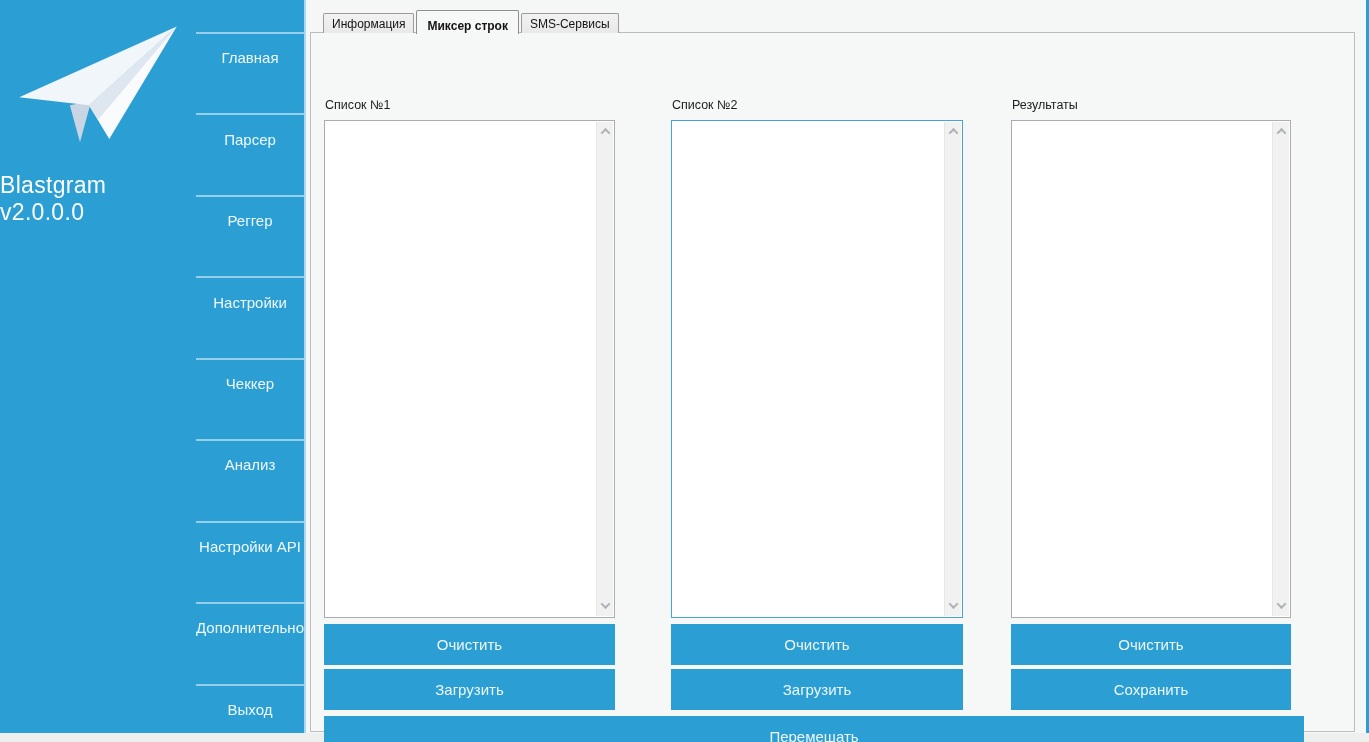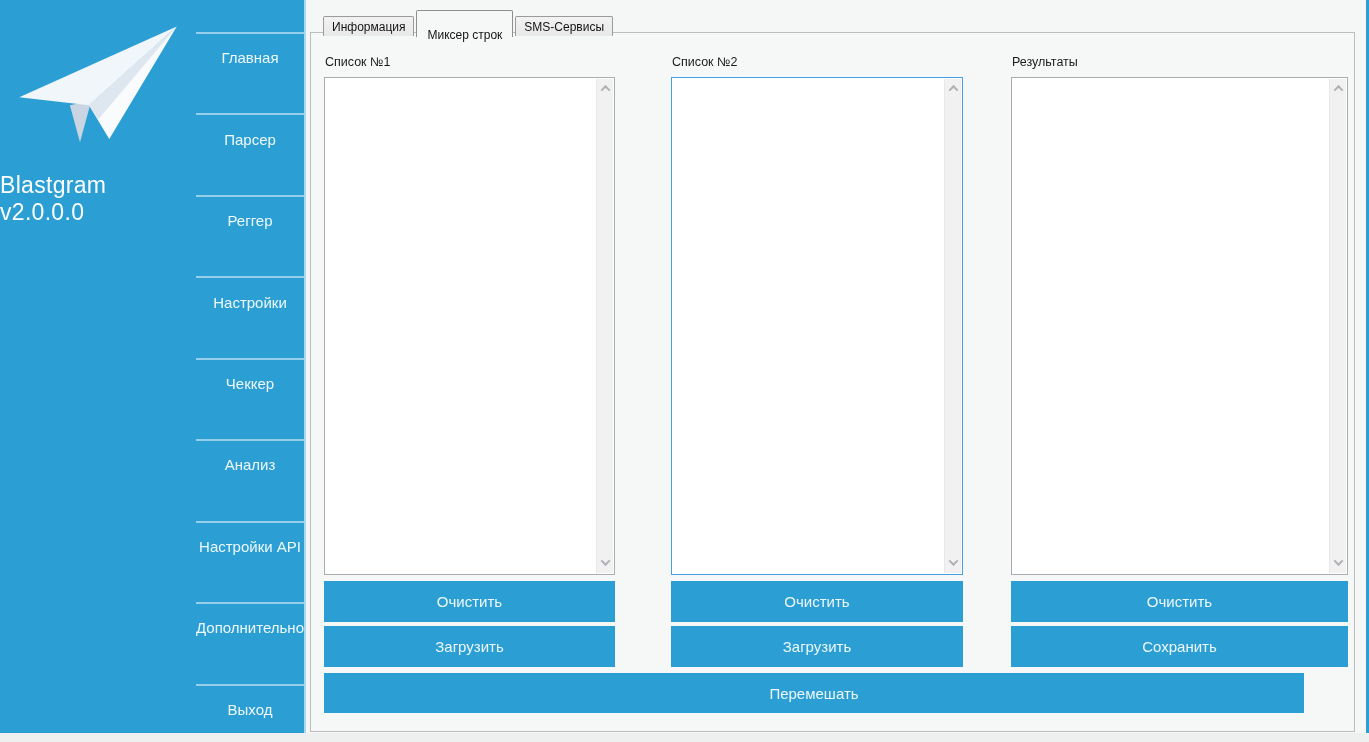--- a/index.html
+++ b/index.html
@@ -72,37 +72,38 @@
     padding: 0 8px;
     height: 20px; line-height: 20px;
     font-size: 12px; color: #141414;
     margin-right: 2px;
     cursor: pointer;
     white-space: nowrap;
   }
   .tab.active {
     background: #f6f7f7;
     height: 24px; line-height: 23px;
-    padding: 13px 10px;
+    padding: 4px 10px;
     margin-bottom: -1px;
     border-color: #8f8f8f;
+    font-weight: bold;
   }
 
   .panel {
     position: absolute; left: 4px; top: 32px;
     width: 1045px; height: 700px;
     background: #f6f7f7;
     border: 1px solid #bdbdbd;
     padding: 22px 0 0 13px;
     z-index: 1;
   }
-  .cols { display: flex; }
+  .cols { display: flex; margin-top: 43px; }
   .col { width: 291px; }
   .col + .col { margin-left: 56px; }
-  .col:nth-child(3) { margin-left: 48px; width: 337px; }
+  .col:nth-child(3) { margin-left: 48px; width: 280px; }
   .col:nth-child(2) { width: 292px; }
 
   .col-label {
     font-size: 12.5px; color: #1c1c1c;
     margin: 0 0 7px 1px;
     line-height: 15px;
   }
   .listbox {
     position: relative;
     height: 498px;

